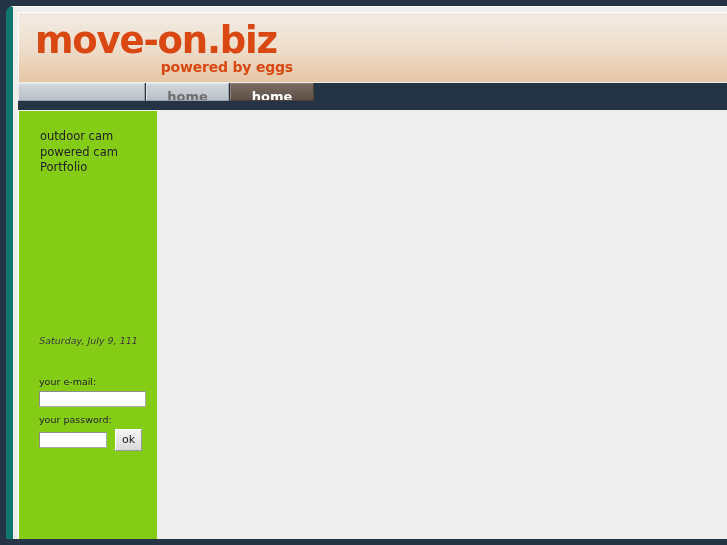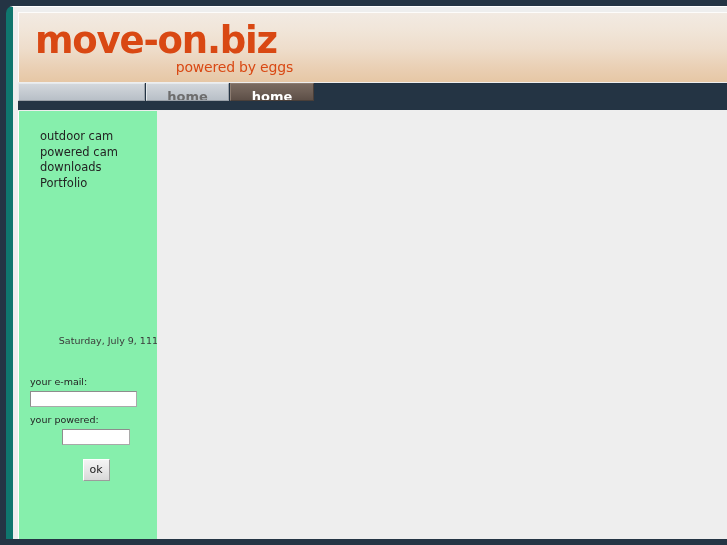--- a/index.html
+++ b/index.html
@@ -59,21 +59,21 @@
     font-size: 37px;
     font-weight: bold;
     color: #d94813;
     letter-spacing: -1.2px;
     line-height: 40px;
     white-space: nowrap;
   }
   .logo-tagline {
     font-family: "DejaVu Sans", "Liberation Sans", sans-serif;
     font-size: 14px;
-    font-weight: normal;
+    font-weight: bold;
     color: #d94813;
     letter-spacing: -0.2px;
     text-align: right;
     line-height: 16px;
     white-space: nowrap;
     margin-top: -2px;
     padding-right: 2px;
   }
 
   
@@ -124,21 +124,21 @@
     top: 104px;
     width: 722px;
     height: 434px;
   }
   #sidebar {
     position: absolute;
     left: 0;
     top: 0;
     width: 139px;
     height: 434px;
-    background: #86efac;
+    background: #84cc16;
     border-left: 1px solid #ffffff;
     box-sizing: border-box;
   }
   #main {
     position: absolute;
     left: 139px;
     top: 0;
     right: 0;
     height: 434px;
     background: #eeeeee;
@@ -158,30 +158,31 @@
     white-space: nowrap;
     cursor: pointer;
   }
 
   
   #date-line {
     position: absolute;
     left: 0;
     top: 224px;
     width: 139px;
-    text-align: right;
+    text-align: center;
     font-size: 9.5px;
     color: #3a3a3a;
     white-space: nowrap;
+    font-style: italic;
   }
 
   
   #login-form {
     position: absolute;
-    left: 11px;
+    left: 20px;
     top: 265px;
     width: 132px;
   }
   .field-label {
     font-size: 9.5px;
     color: #232323;
     line-height: 12px;
     margin-bottom: 3px;
     white-space: nowrap;
   }
@@ -196,22 +197,21 @@
     font-size: 11px;
     font-family: "DejaVu Sans", "Liberation Sans", sans-serif;
     padding: 0 2px;
     color: #000;
   }
   #email-input    { width: 107px; display: block; margin-bottom: 7px; }
   #password-input { width: 68px;  }
   .pw-row {
     display: flex;
     align-items: center;
-    gap: 14px;
-    flex-direction: column;
+    gap: 8px;
   }
   #ok-button {
     width: 27px;
     height: 22px;
     background: linear-gradient(to bottom, #f4f4f4 0%, #e6e6e6 55%, #d8d8d8 100%);
     border: 1px solid #9c9c9c;
     border-top-color: #ffffff;
     border-left-color: #ffffff;
     font-size: 11px;
     font-family: "DejaVu Sans", "Liberation Sans", sans-serif;
@@ -241,31 +241,30 @@
     <div id="tab-edge" class="tab tab-inactive"></div>
   </div>
 
   <div id="content-row">
 
     <div id="sidebar">
 
       <div id="sidenav">
         <div class="nav-item">outdoor cam</div>
         <div class="nav-item">powered cam</div>
-        <div class="nav-item">downloads</div>
         <div class="nav-item">Portfolio</div>
       </div>
 
       <div id="date-line">Saturday, July 9, 111</div>
 
       <div id="login-form">
         <div class="field-label">your e-mail:</div>
         <input id="email-input" class="text-input" type="text" value="" style="">
 
-        <div class="field-label">your powered:</div>
+        <div class="field-label">your password:</div>
         <div class="pw-row">
           <input id="password-input" class="text-input" type="password" value="" style="">
           <button id="ok-button">ok</button>
         </div>
       </div>
 
     </div>
 
     <div id="main">
       <span></span>

